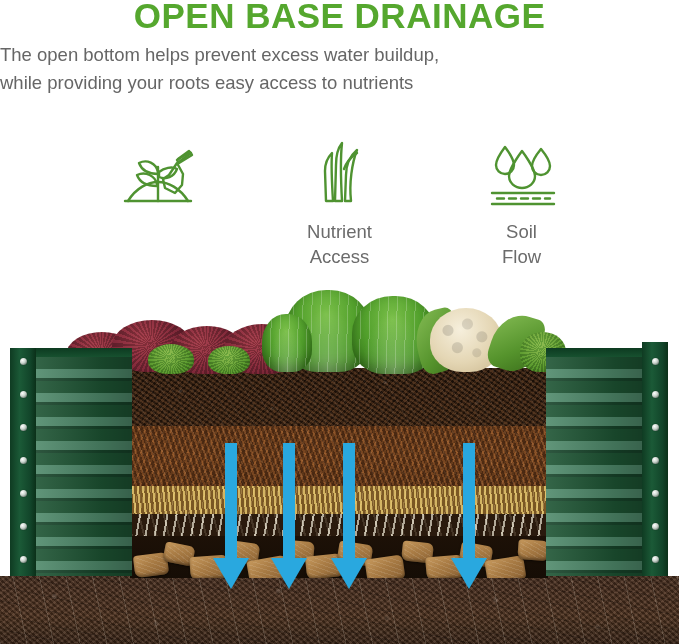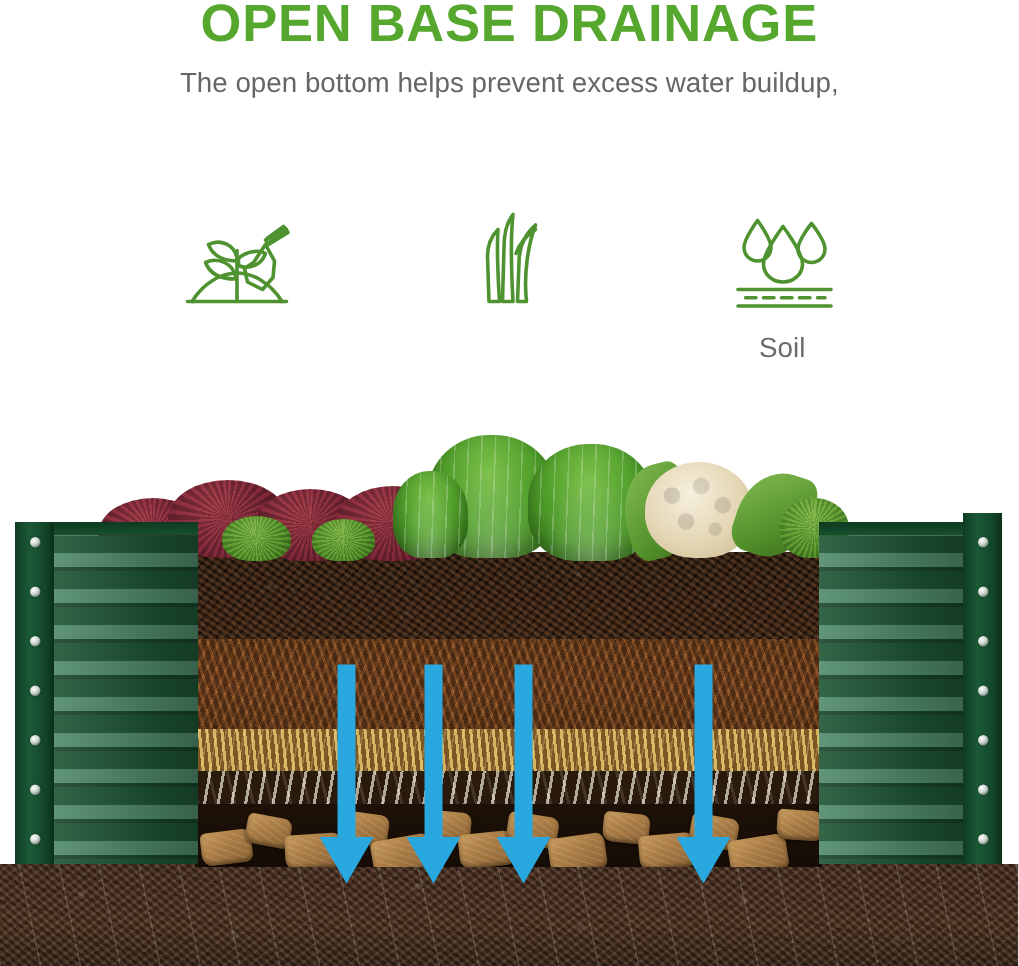--- a/index.html
+++ b/index.html
@@ -14,21 +14,21 @@
   
   .headline {
     position: absolute; top: -2px; left: 0; width: 679px;
     text-align: center;
     font-size: 35px; font-weight: bold; letter-spacing: 0.5px;
     color: #55a72e;
     line-height: 36px;
   }
   .subhead {
     position: absolute; top: 41px; left: 0; width: 679px;
-    text-align: center;
+    text-align: left;
     font-size: 18.5px; font-weight: 300; color: #666666;
     line-height: 28px;
   }
   .subhead span { display: block; }
 
   
   .features {
     position: absolute; top: 138px; left: 0; width: 679px;
     display: flex; justify-content: center; align-items: flex-start;
   }
@@ -220,20 +220,21 @@
 </style>
 </head>
 <body>
 
 <div id="page">
 
   <div class="headline">OPEN BASE DRAINAGE</div>
 
   <div class="subhead">
     <span>The open bottom helps prevent excess water buildup,</span>
+    <span>while providing your roots easy access to nutrients</span>
   </div>
 
   <div class="features">
 
     <div class="feature f1">
       <div class="ficon">
         <svg width="76" height="66" viewBox="0 0 76 66" fill="none" stroke="#4f9331" stroke-width="2.4" stroke-linecap="round" stroke-linejoin="round">
           <path d="M38 60 V26"></path>
           <path d="M38 33 C30 33 22 30 19 22 C27 18 36 22 38 31 Z"></path>
           <path d="M37 45 C28 45 20 42 17 34 C26 30 35 35 37 43 Z"></path>
@@ -250,35 +251,40 @@
 
     <div class="feature f2">
       <div class="ficon">
         <svg width="76" height="66" viewBox="0 0 76 66" fill="none" stroke="#4f9331" stroke-width="2.4" stroke-linecap="round" stroke-linejoin="round">
           <path d="M24 60 L23 30 C23 22 26 16 30 12 C29 26 30 44 31 60 Z"></path>
           <path d="M33 60 L34 24 C34 14 36 7 40 2 C38 20 39 42 40 60 Z"></path>
           <path d="M43 60 L44 34 C44 24 48 15 55 9 C50 22 47 42 49 60 Z"></path>
           <path d="M42 28 C44 22 49 16 55 12"></path>
         </svg>
       </div>
+      <div class="flabel">
+        <span>Nutrient</span>
+        <span>Access</span>
+      </div>
     </div>
 
     <div class="feature f3">
       <div class="ficon">
         <svg width="76" height="66" viewBox="0 0 76 66" fill="none" stroke="#4f9331" stroke-width="2.4" stroke-linecap="round" stroke-linejoin="round">
           <path d="M21 6 C21 6 12 18 12 24 C12 29 16 33 21 33 C26 33 30 29 30 24 C30 18 21 6 21 6 Z"></path>
           <path d="M38 10 C38 10 25 27 25 35 C25 42 31 47 38 47 C45 47 51 42 51 35 C51 27 38 10 38 10 Z"></path>
           <path d="M57 8 C57 8 48 19 48 25 C48 30 52 34 57 34 C62 34 66 30 66 25 C66 19 57 8 57 8 Z"></path>
           <path d="M8 52 H70"></path>
           <path d="M8 63 H70"></path>
           <path d="M13 57.5 H20 M25 57.5 H32 M37 57.5 H44 M49 57.5 H56 M61 57.5 H66"></path>
         </svg>
       </div>
       <div class="flabel">
         <span>Soil</span>
+        <span>Flow</span>
       </div>
     </div>
 
   </div>
 
   <div class="scene">
 
     <div class="ground"></div>
 
     <div class="column">

